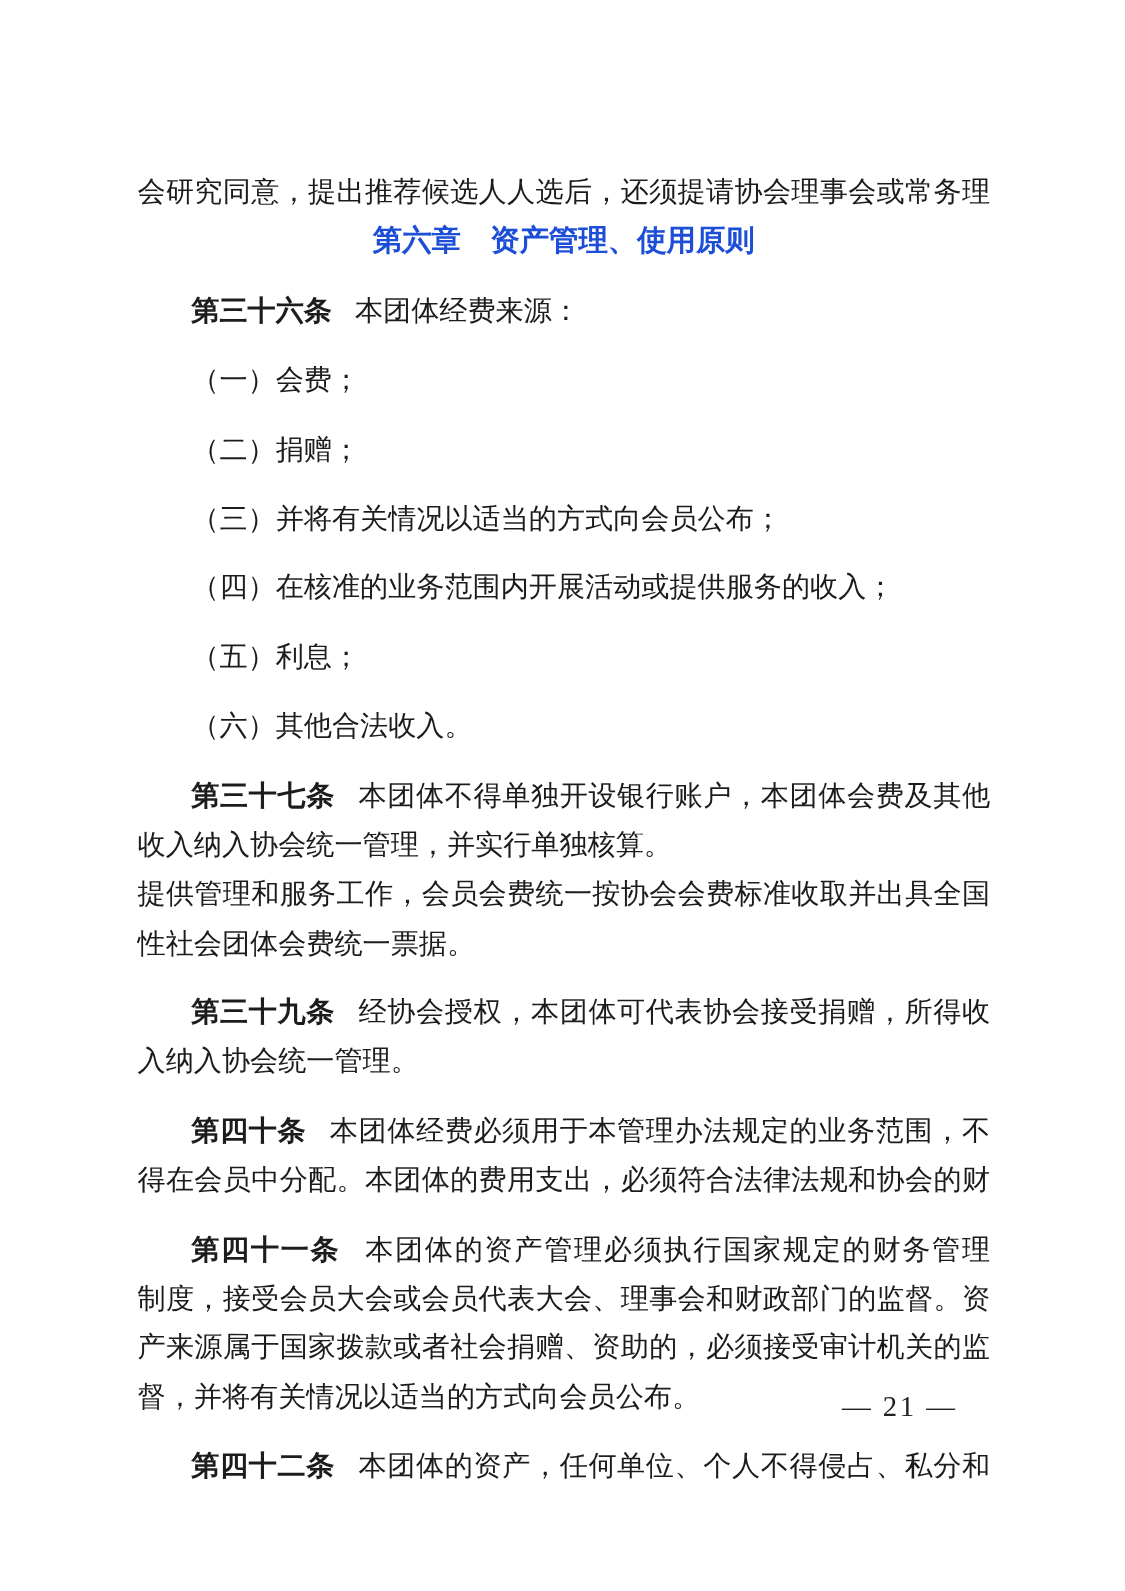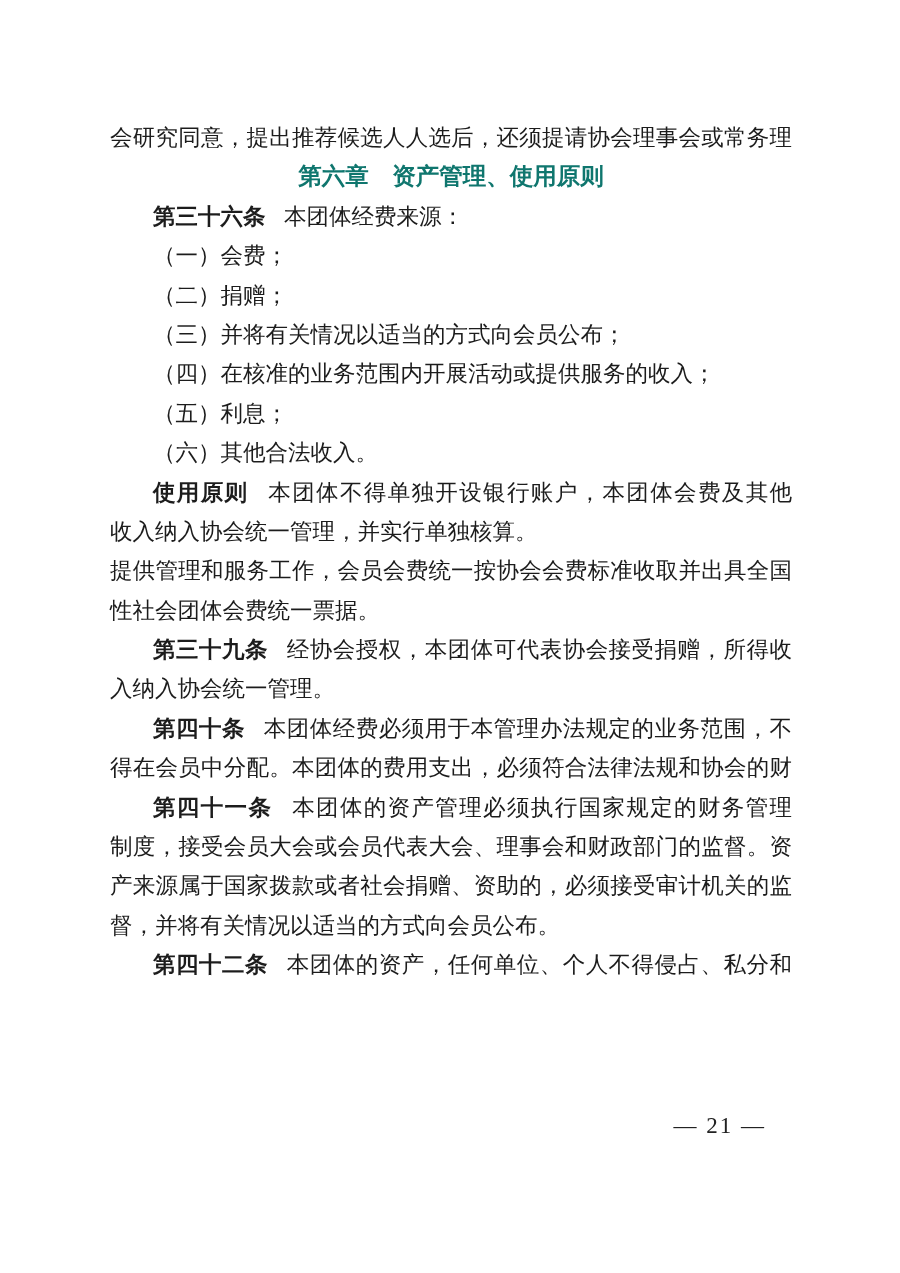--- a/index.html
+++ b/index.html
@@ -10,54 +10,55 @@
   .page {
     position: relative;
     width: 900px;
     height: 1273px;
     background: #ffffff;
     overflow: hidden;
   }
   .content {
     position: absolute;
     left: 110px;
-    top: 118px;
+    top: 134px;
     width: 682px;
   }
   .line {
     height: 39.4px;
     line-height: 39.4px;
     font-size: 22.5px;
     color: #1c1c1c;
     font-family: "Liberation Serif", "DejaVu Serif", serif;
     white-space: normal;
     overflow: visible;
   }
   .line.justify {
     text-align: justify;
     text-align-last: justify;
     text-justify: inter-character;
   }
   .line.indent {
     text-indent: 43px;
+    margin-top: 16px;
   }
   .article-num {
     font-weight: bold;
   }
   .article-gap {
     display: inline-block;
     width: 0.82em;
   }
   .chapter-heading {
     text-align: center;
     text-align-last: center;
     font-family: "Liberation Sans", "DejaVu Sans", sans-serif;
     font-weight: bold;
     font-size: 23.5px;
-    color: #0f766e;
+    color: #1d4ed8;
   }
   .footer {
     position: absolute;
     top: 1111px;
     right: 134px;
     height: 30px;
     line-height: 30px;
     font-size: 23px;
     letter-spacing: 2px;
     color: #222222;
@@ -71,21 +72,21 @@
   <div class="content" id="content">
       <div class="line justify"><span>会研究同意，提出推荐候选人人选后，还须提请协会理事会或常务理</span></div>
       <div class="line chapter-heading"><span>第六章　资产管理、使用原则</span></div>
       <div class="line indent"><span class="article-num">第三十六条</span><span class="article-gap"></span><span>本团体经费来源：</span></div>
       <div class="line indent"><span>（一）会费；</span></div>
       <div class="line indent"><span>（二）捐赠；</span></div>
       <div class="line indent"><span>（三）并将有关情况以适当的方式向会员公布；</span></div>
       <div class="line indent"><span>（四）在核准的业务范围内开展活动或提供服务的收入；</span></div>
       <div class="line indent"><span>（五）利息；</span></div>
       <div class="line indent"><span>（六）其他合法收入。</span></div>
-      <div class="line justify indent"><span class="article-num">使用原则</span><span class="article-gap"></span><span>本团体不得单独开设银行账户，本团体会费及其他</span></div>
+      <div class="line justify indent"><span class="article-num">第三十七条</span><span class="article-gap"></span><span>本团体不得单独开设银行账户，本团体会费及其他</span></div>
       <div class="line"><span>收入纳入协会统一管理，并实行单独核算。</span></div>
       <div class="line justify"><span>提供管理和服务工作，会员会费统一按协会会费标准收取并出具全国</span></div>
       <div class="line"><span>性社会团体会费统一票据。</span></div>
       <div class="line justify indent"><span class="article-num">第三十九条</span><span class="article-gap"></span><span>经协会授权，本团体可代表协会接受捐赠，所得收</span></div>
       <div class="line"><span>入纳入协会统一管理。</span></div>
       <div class="line justify indent"><span class="article-num">第四十条</span><span class="article-gap"></span><span>本团体经费必须用于本管理办法规定的业务范围，不</span></div>
       <div class="line justify"><span>得在会员中分配。本团体的费用支出，必须符合法律法规和协会的财</span></div>
       <div class="line justify indent"><span class="article-num">第四十一条</span><span class="article-gap"></span><span>本团体的资产管理必须执行国家规定的财务管理</span></div>
       <div class="line justify"><span>制度，接受会员大会或会员代表大会、理事会和财政部门的监督。资</span></div>
       <div class="line justify"><span>产来源属于国家拨款或者社会捐赠、资助的，必须接受审计机关的监</span></div>

